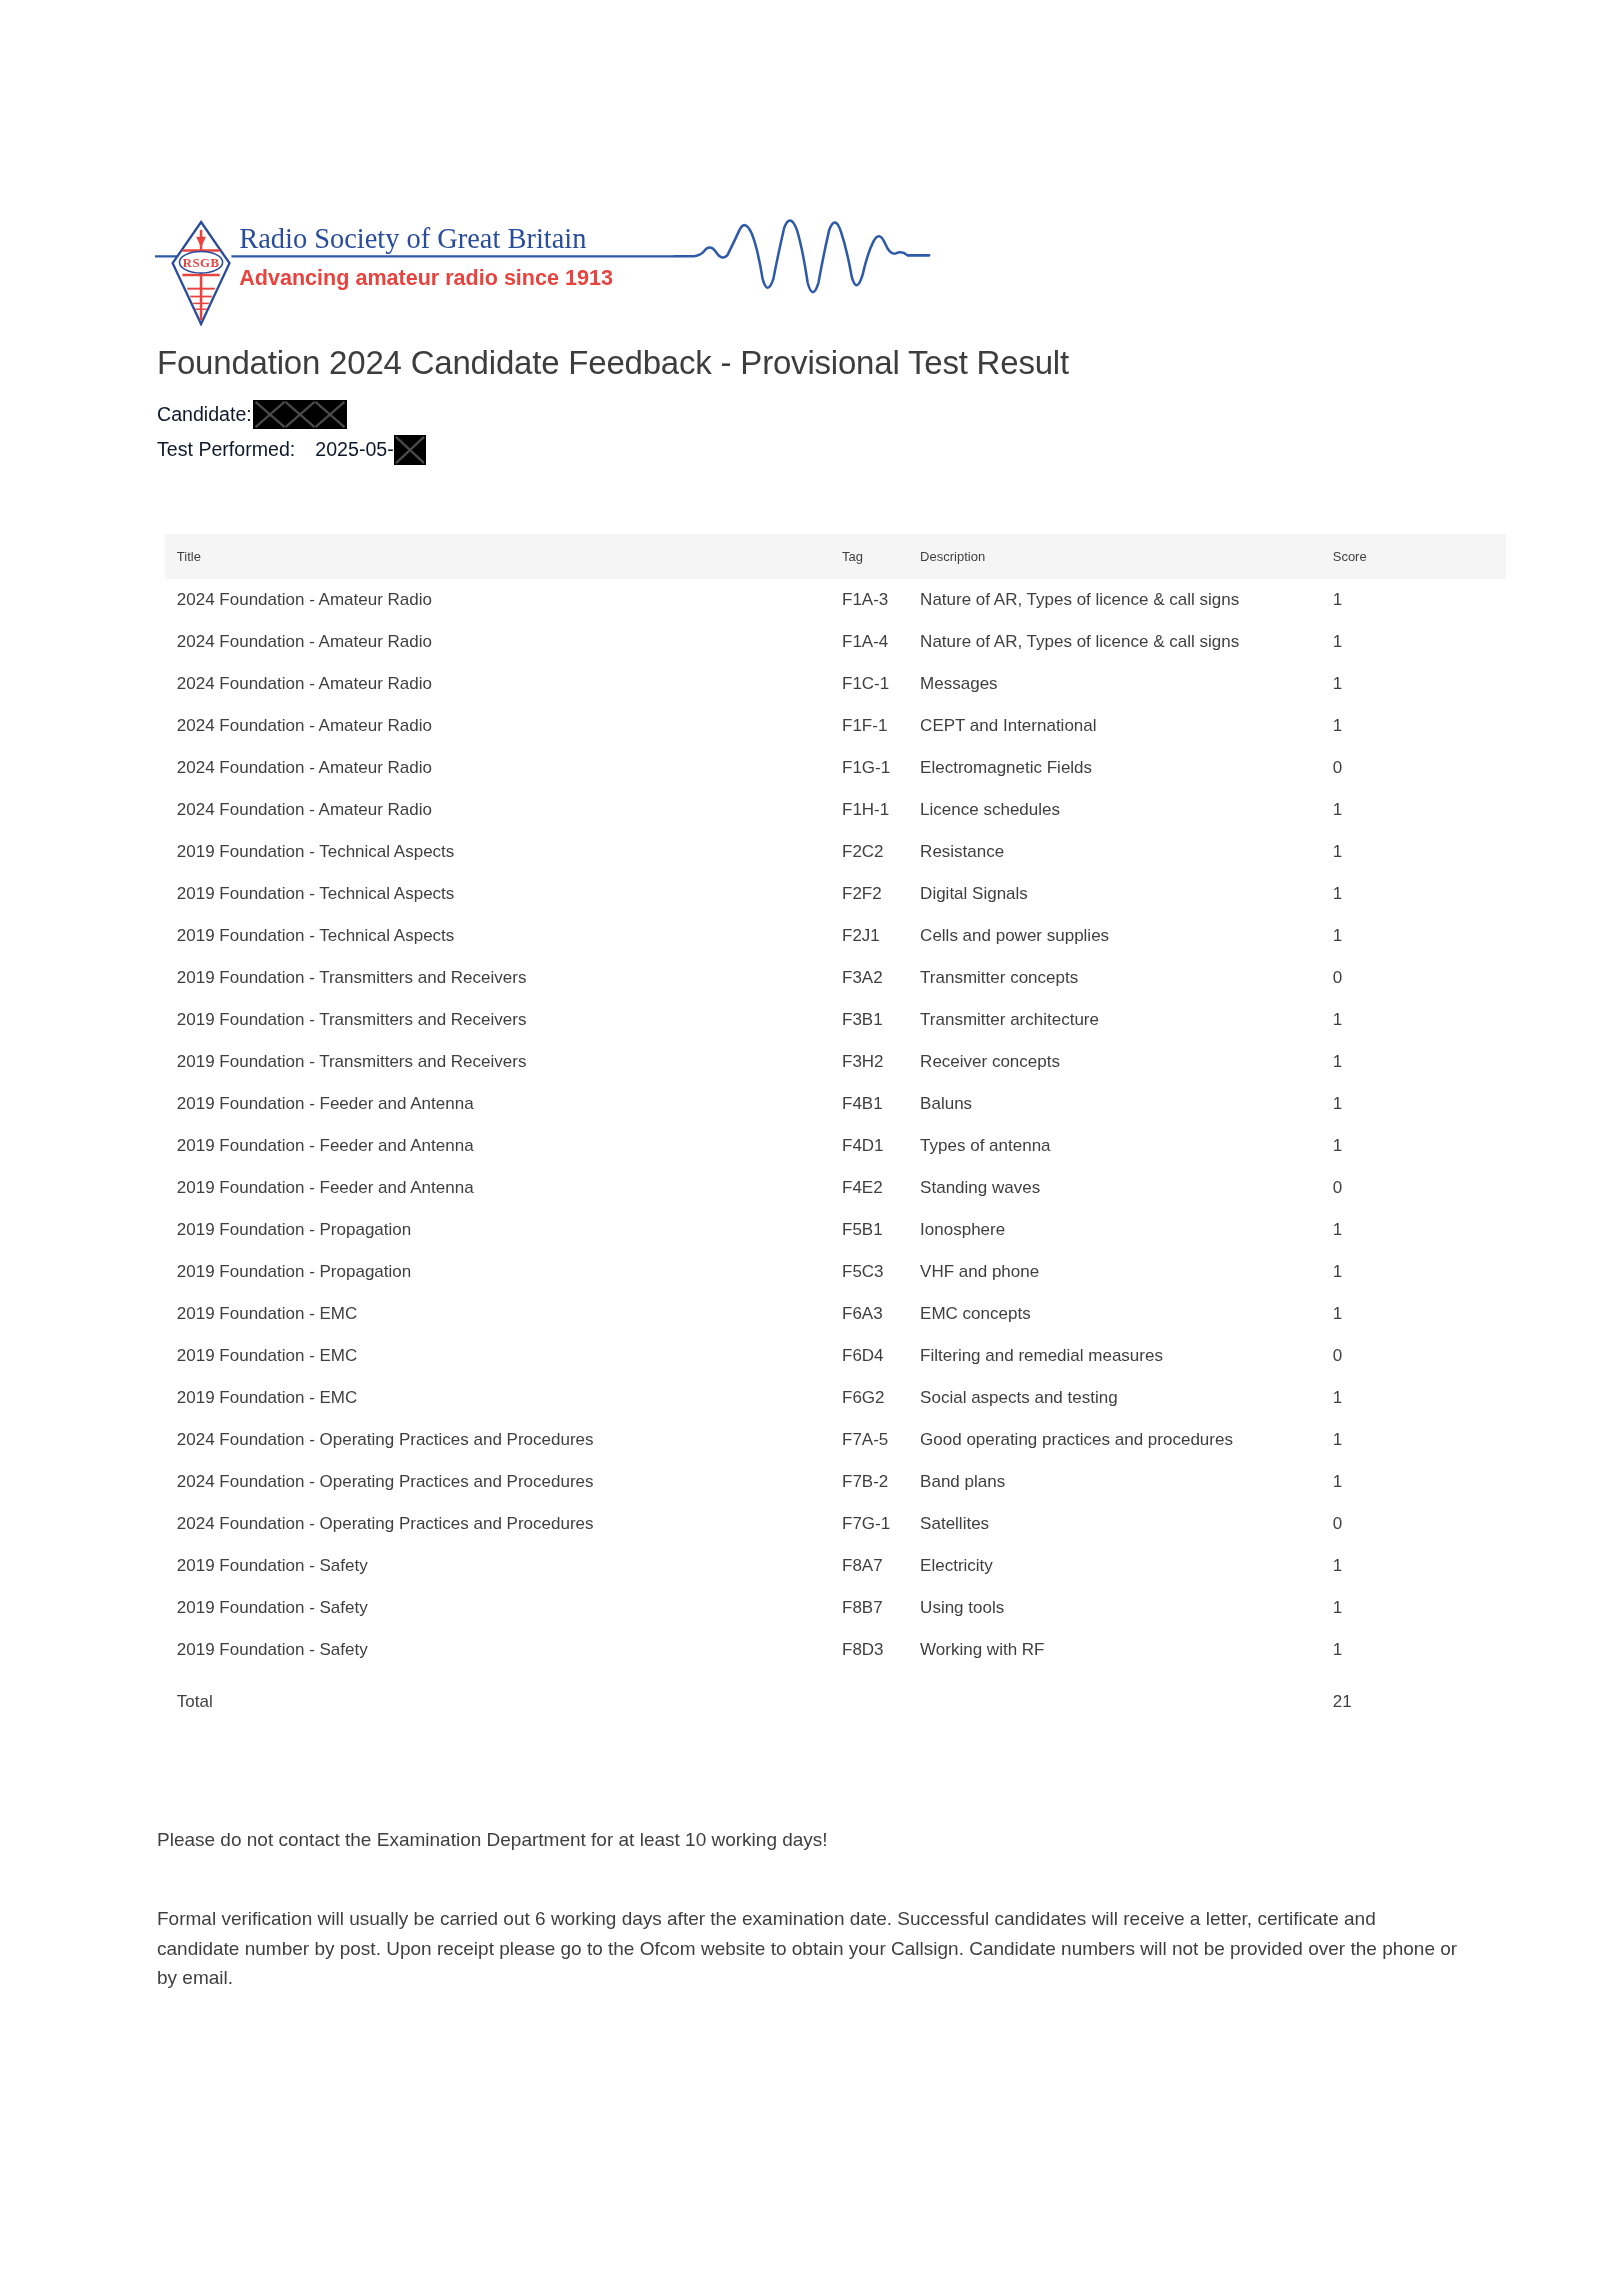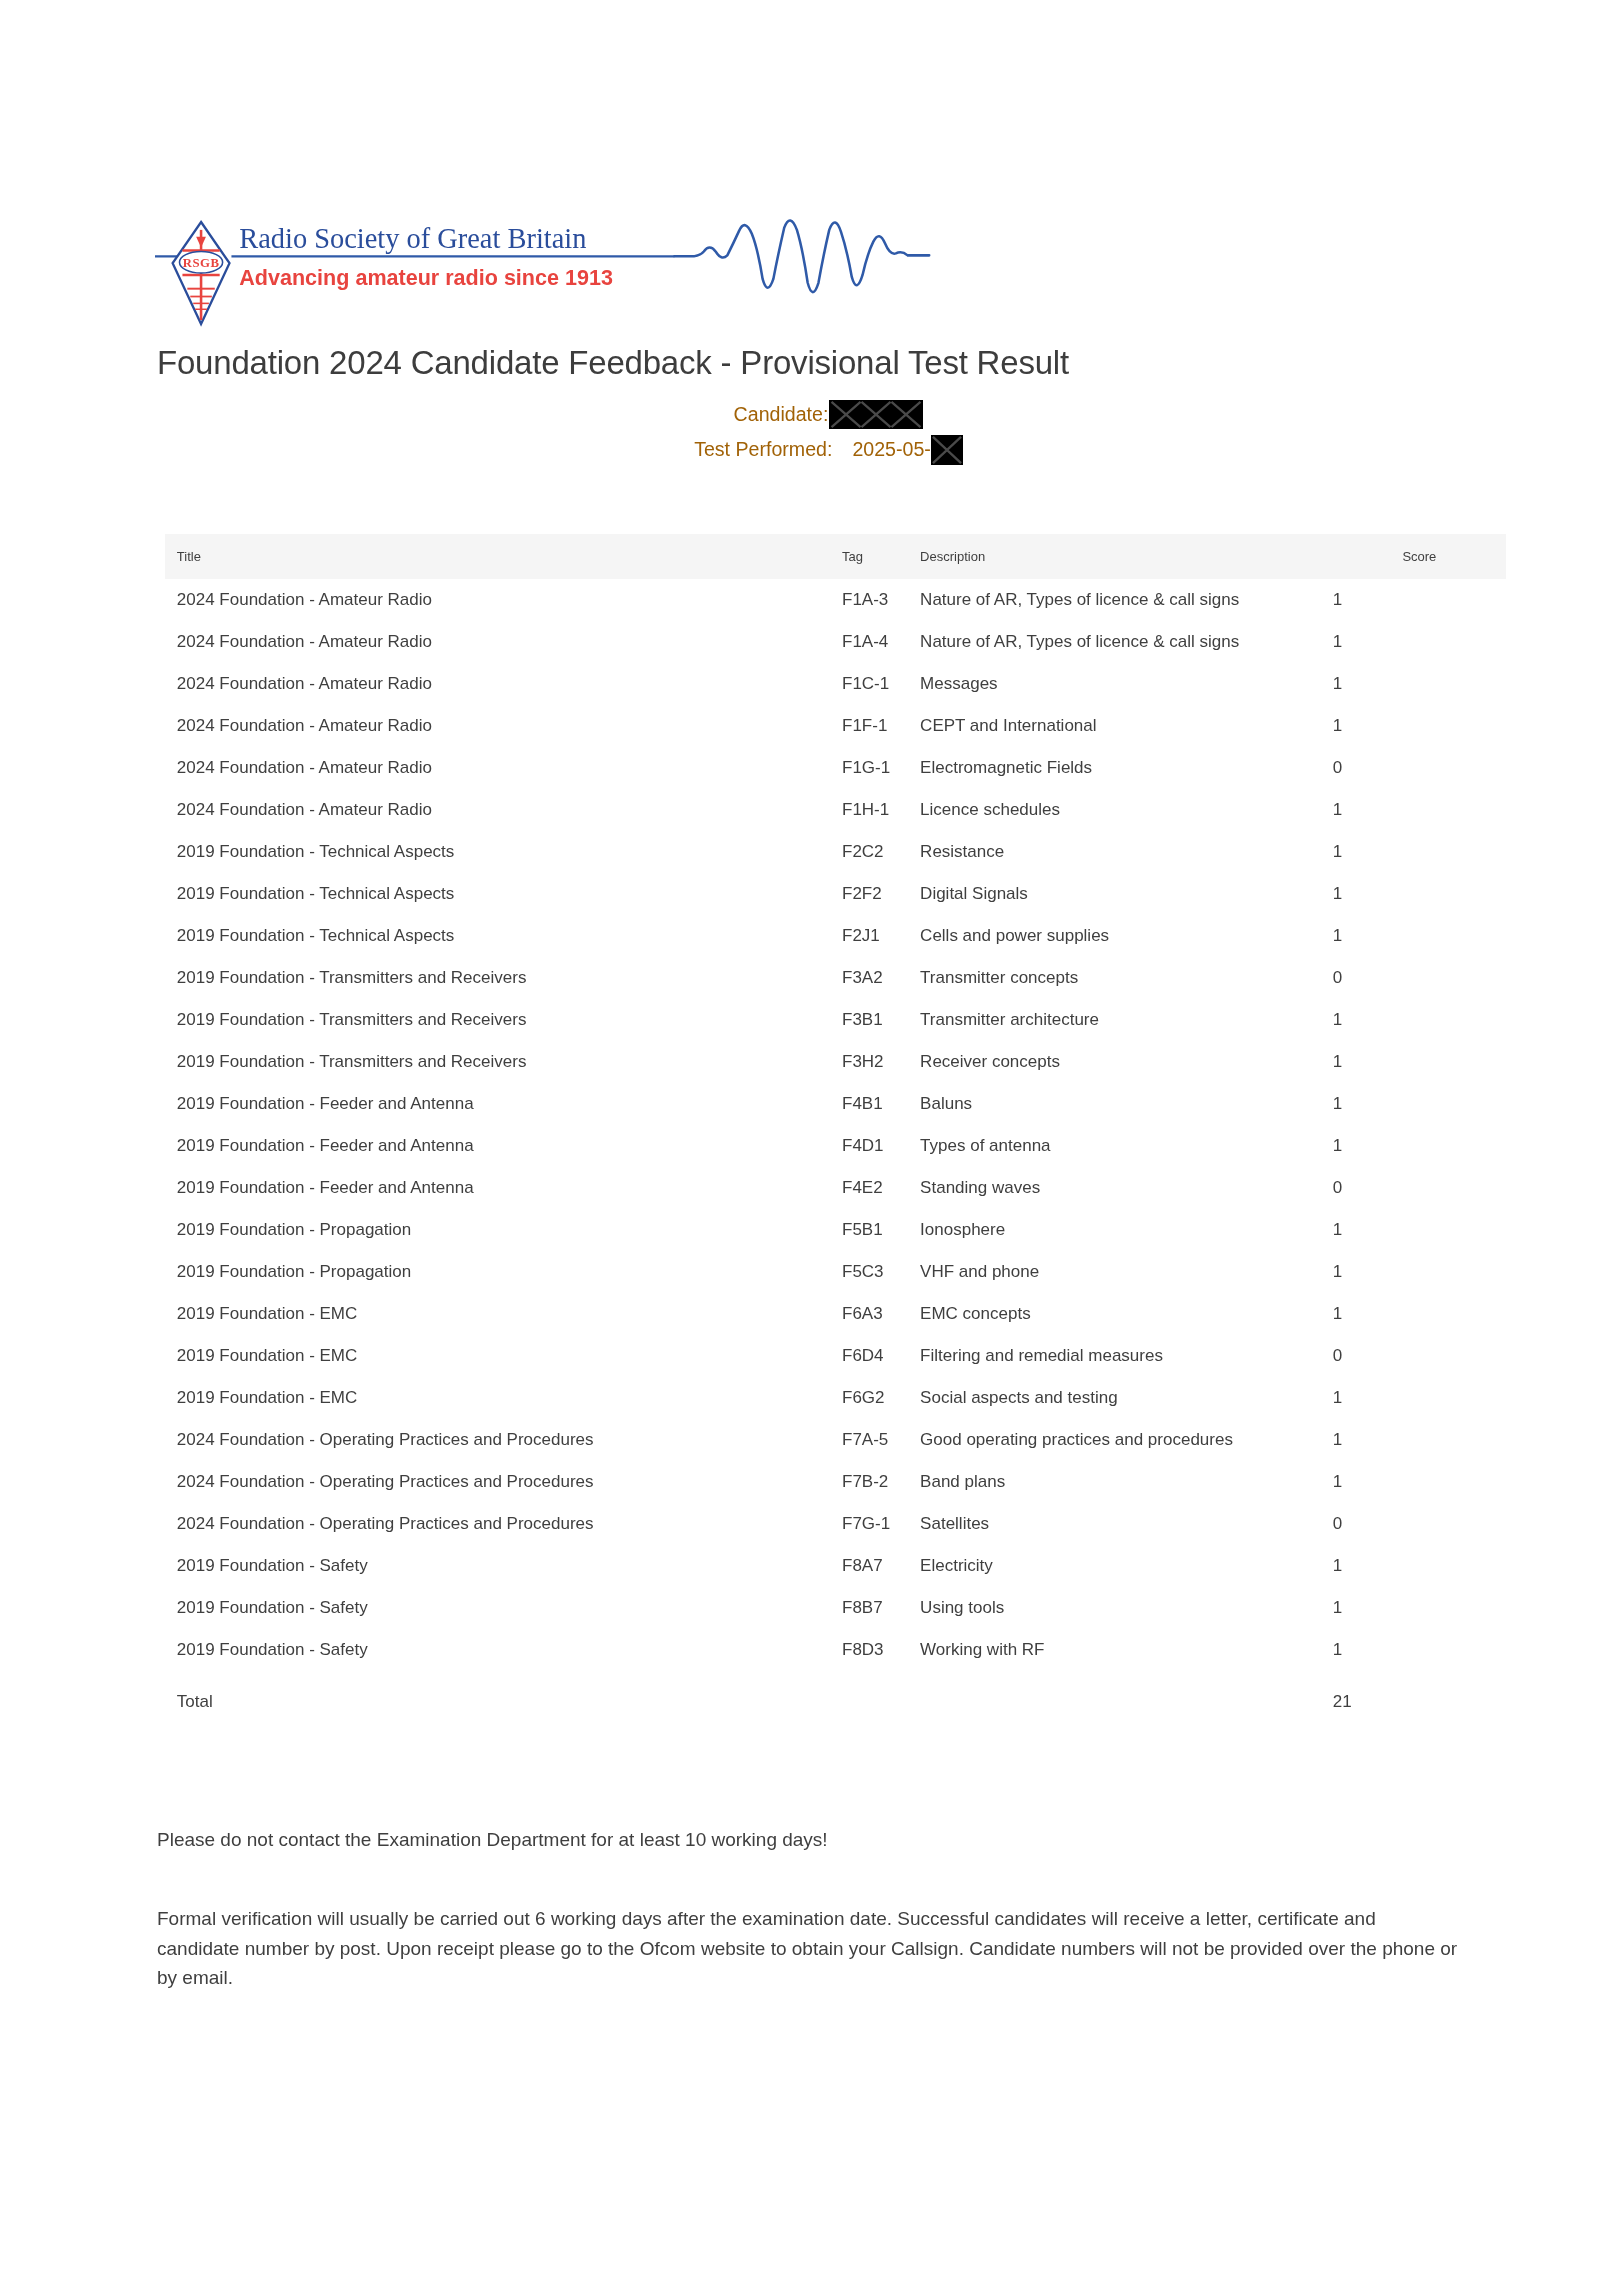--- a/index.html
+++ b/index.html
@@ -44,24 +44,23 @@
     font-size: 33px;
     font-weight: 400;
     color: #3d3d3d;
     letter-spacing: -0.2px;
     line-height: 1.18;
     white-space: nowrap;
   }
   .meta-line {
     position: absolute;
     width: 1313px;
-    left: 172px;
-    text-align: center;
+    left: 157px;
     font-size: 19.6px;
-    color: #a16207;
+    color: #0f172a;
     line-height: 1;
     white-space: nowrap;
   }
   .meta-line.candidate { top: 400px; }
   .meta-line.performed { top: 435px; }
   .meta-line .lbl { vertical-align: middle; }
 
   .redaction {
     display: inline-block;
     vertical-align: middle;
@@ -93,21 +92,21 @@
     color: #3f3f3f;
     text-align: left;
     padding: 12.7px 0 12.7px 0;
     font-size: 13px;
     height: 45px;
     vertical-align: middle;
   }
   table.results thead th.c-title   { padding-left: 11.8px; width: 676px; }
   table.results thead th.c-tag     { width: 78px; }
   table.results thead th.c-desc    { width: 412px; }
-  table.results thead th.c-score   { width: 173px; padding-left: 0; text-align: center; }
+  table.results thead th.c-score   { width: 173px; padding-left: 0; }
 
   table.results tbody td {
     padding: 0;
     height: 42px;
     vertical-align: middle;
     border: none;
     line-height: 1.2;
   }
   table.results tbody td.c-title { padding-left: 11.8px; }
   table.results tbody td.c-score { padding-left: 0; }

